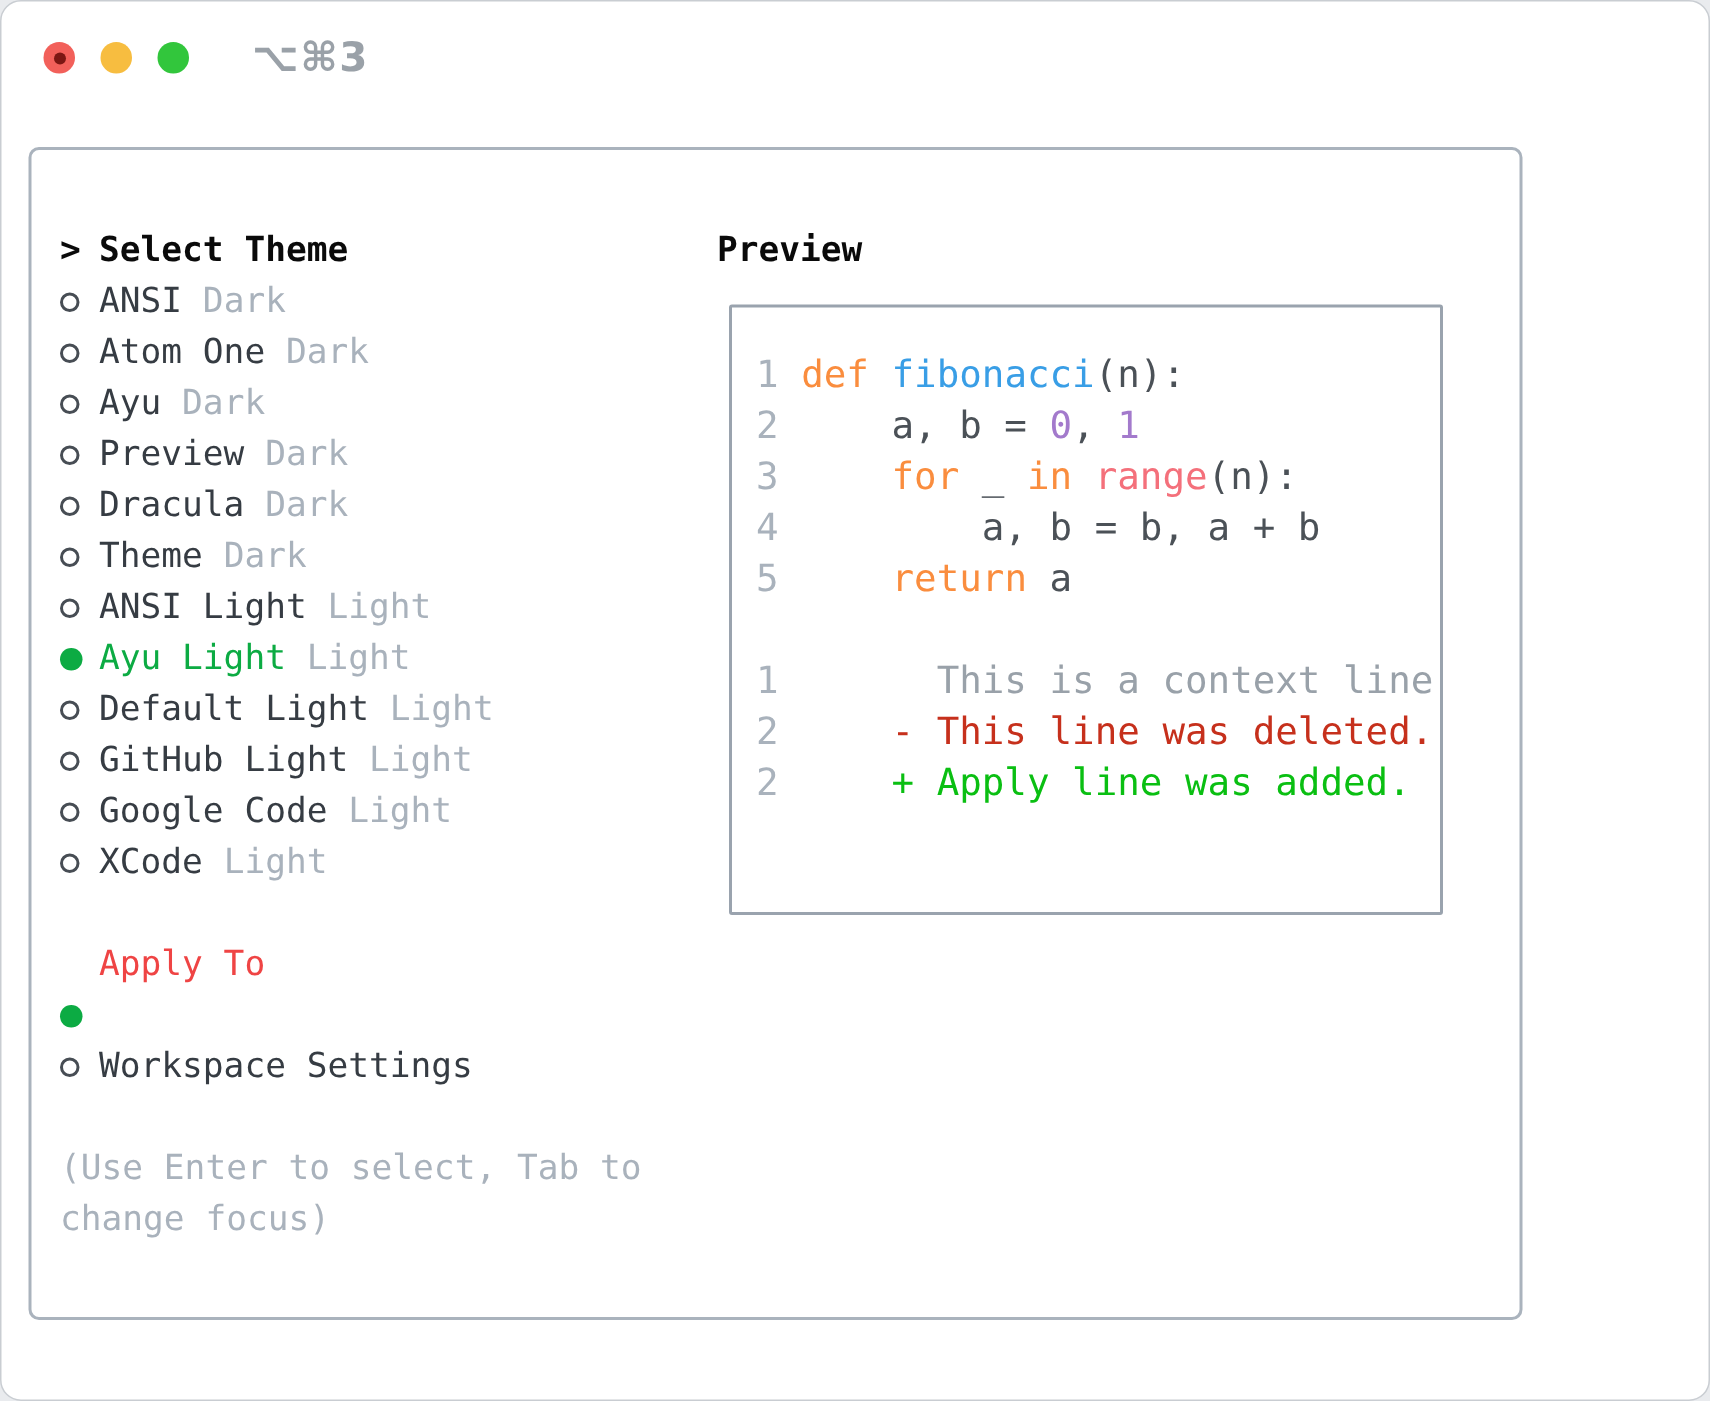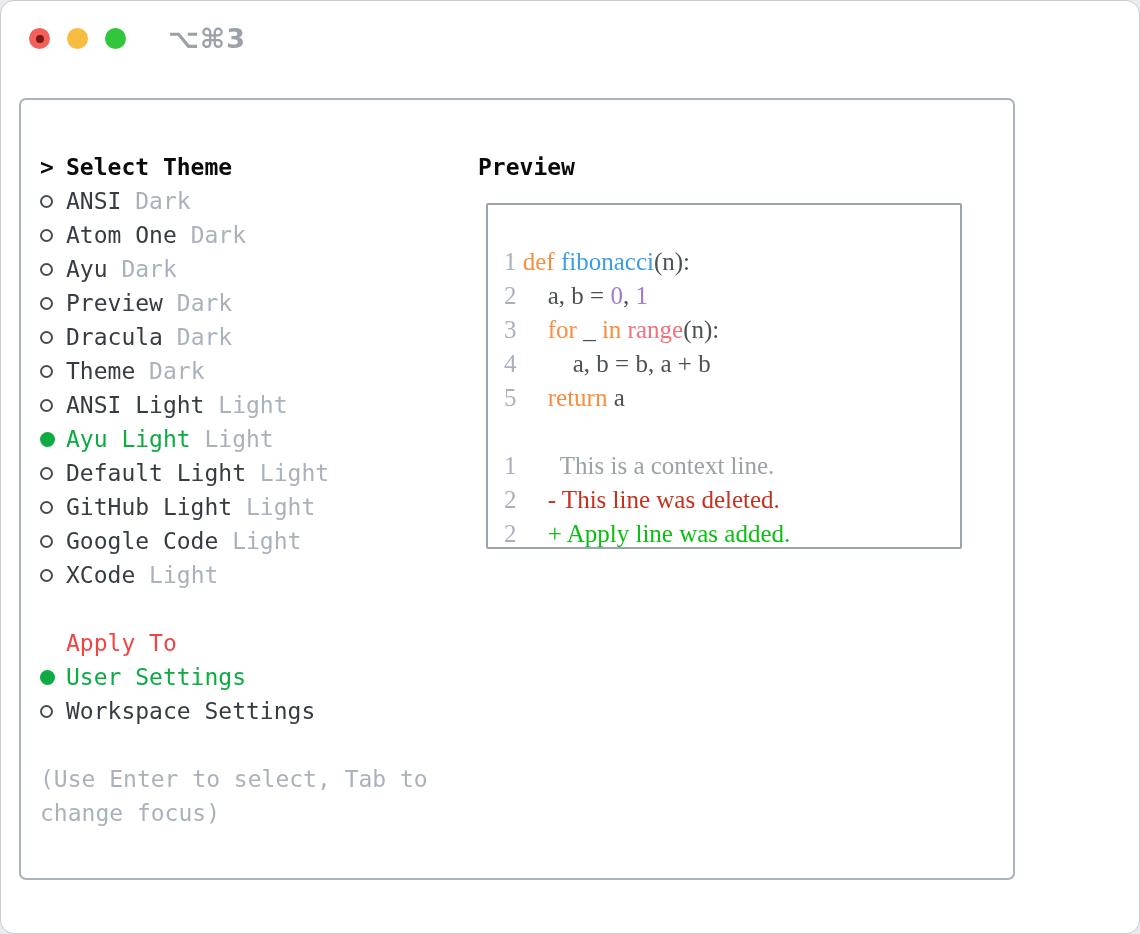--- a/index.html
+++ b/index.html
@@ -39,23 +39,23 @@
   .row.selected .theme-name{color:var(--c-selected);}
   .tag{color:var(--c-dim);}
   .spacer{height:34px;}
   .apply-header{height:34px;display:flex;align-items:center;color:#ef4444;}
   .apply-header .marker{visibility:hidden;}
   .hint{margin-top:34px;width:432px;color:var(--c-dim);line-height:34px;font-size:23px;}
   
   .right{position:absolute;left:457px;top:50px;}
   .preview-title{height:34px;display:flex;align-items:center;font-weight:700;
     color:#0a0a0a;font-size:23px;}
-  .preview-box{margin-left:8px;margin-top:19px;width:476px;height:346px;
+  .preview-box{margin-left:8px;margin-top:19px;width:476px;height:407px;
     border:2px solid var(--c-boxborder);border-radius:2px;background:#fff;
-    padding:40px 0 0 16px;overflow:hidden;font-family:Liberation Serif, serif;}
+    padding:28px 0 0 16px;overflow:hidden;}
   .cline{height:34px;font-size:25px;line-height:34px;white-space:pre;color:var(--c-plain);}
   .lnum{color:var(--c-lnum);}
   .tk-kw{color:var(--c-keyword);}
   .tk-fn{color:var(--c-entity);}
   .tk-num{color:var(--c-number);}
   .tk-call{color:var(--c-call);}
   .tk-pl{color:var(--c-plain);}
   .tk-ctx{color:var(--c-ctx);}
   .tk-del{color:var(--c-del);}
   .tk-add{color:var(--c-add);}
@@ -95,21 +95,21 @@
         </div>
 
       <div class="spacer"></div>
 
       <div class="apply-header row">
         <span class="marker"></span>
         <span>Apply To</span>
       </div>
 
       <div id="apply-list">
-          <div class="row selected"><span class="marker"><span class="dot-filled"></span></span><span class="theme-name">User Settings</span></div>
+          <div class="row selected"><span class="marker"><span class="dot-filled"></span></span></div>
           <div class="row"><span class="marker"><span class="dot-hollow"></span></span><span class="theme-name">Workspace Settings</span></div>
         </div>
 
       <div class="hint">(Use Enter to select, Tab to change focus)</div>
     </div>
 
     <div class="right">
       <div class="preview-title">Preview</div>
       <div class="preview-box" id="code-block">
           <div class="cline"><span class="lnum">1 </span><span class="tk-kw">def </span><span class="tk-fn">fibonacci</span><span class="tk-pl">(n):</span></div>

